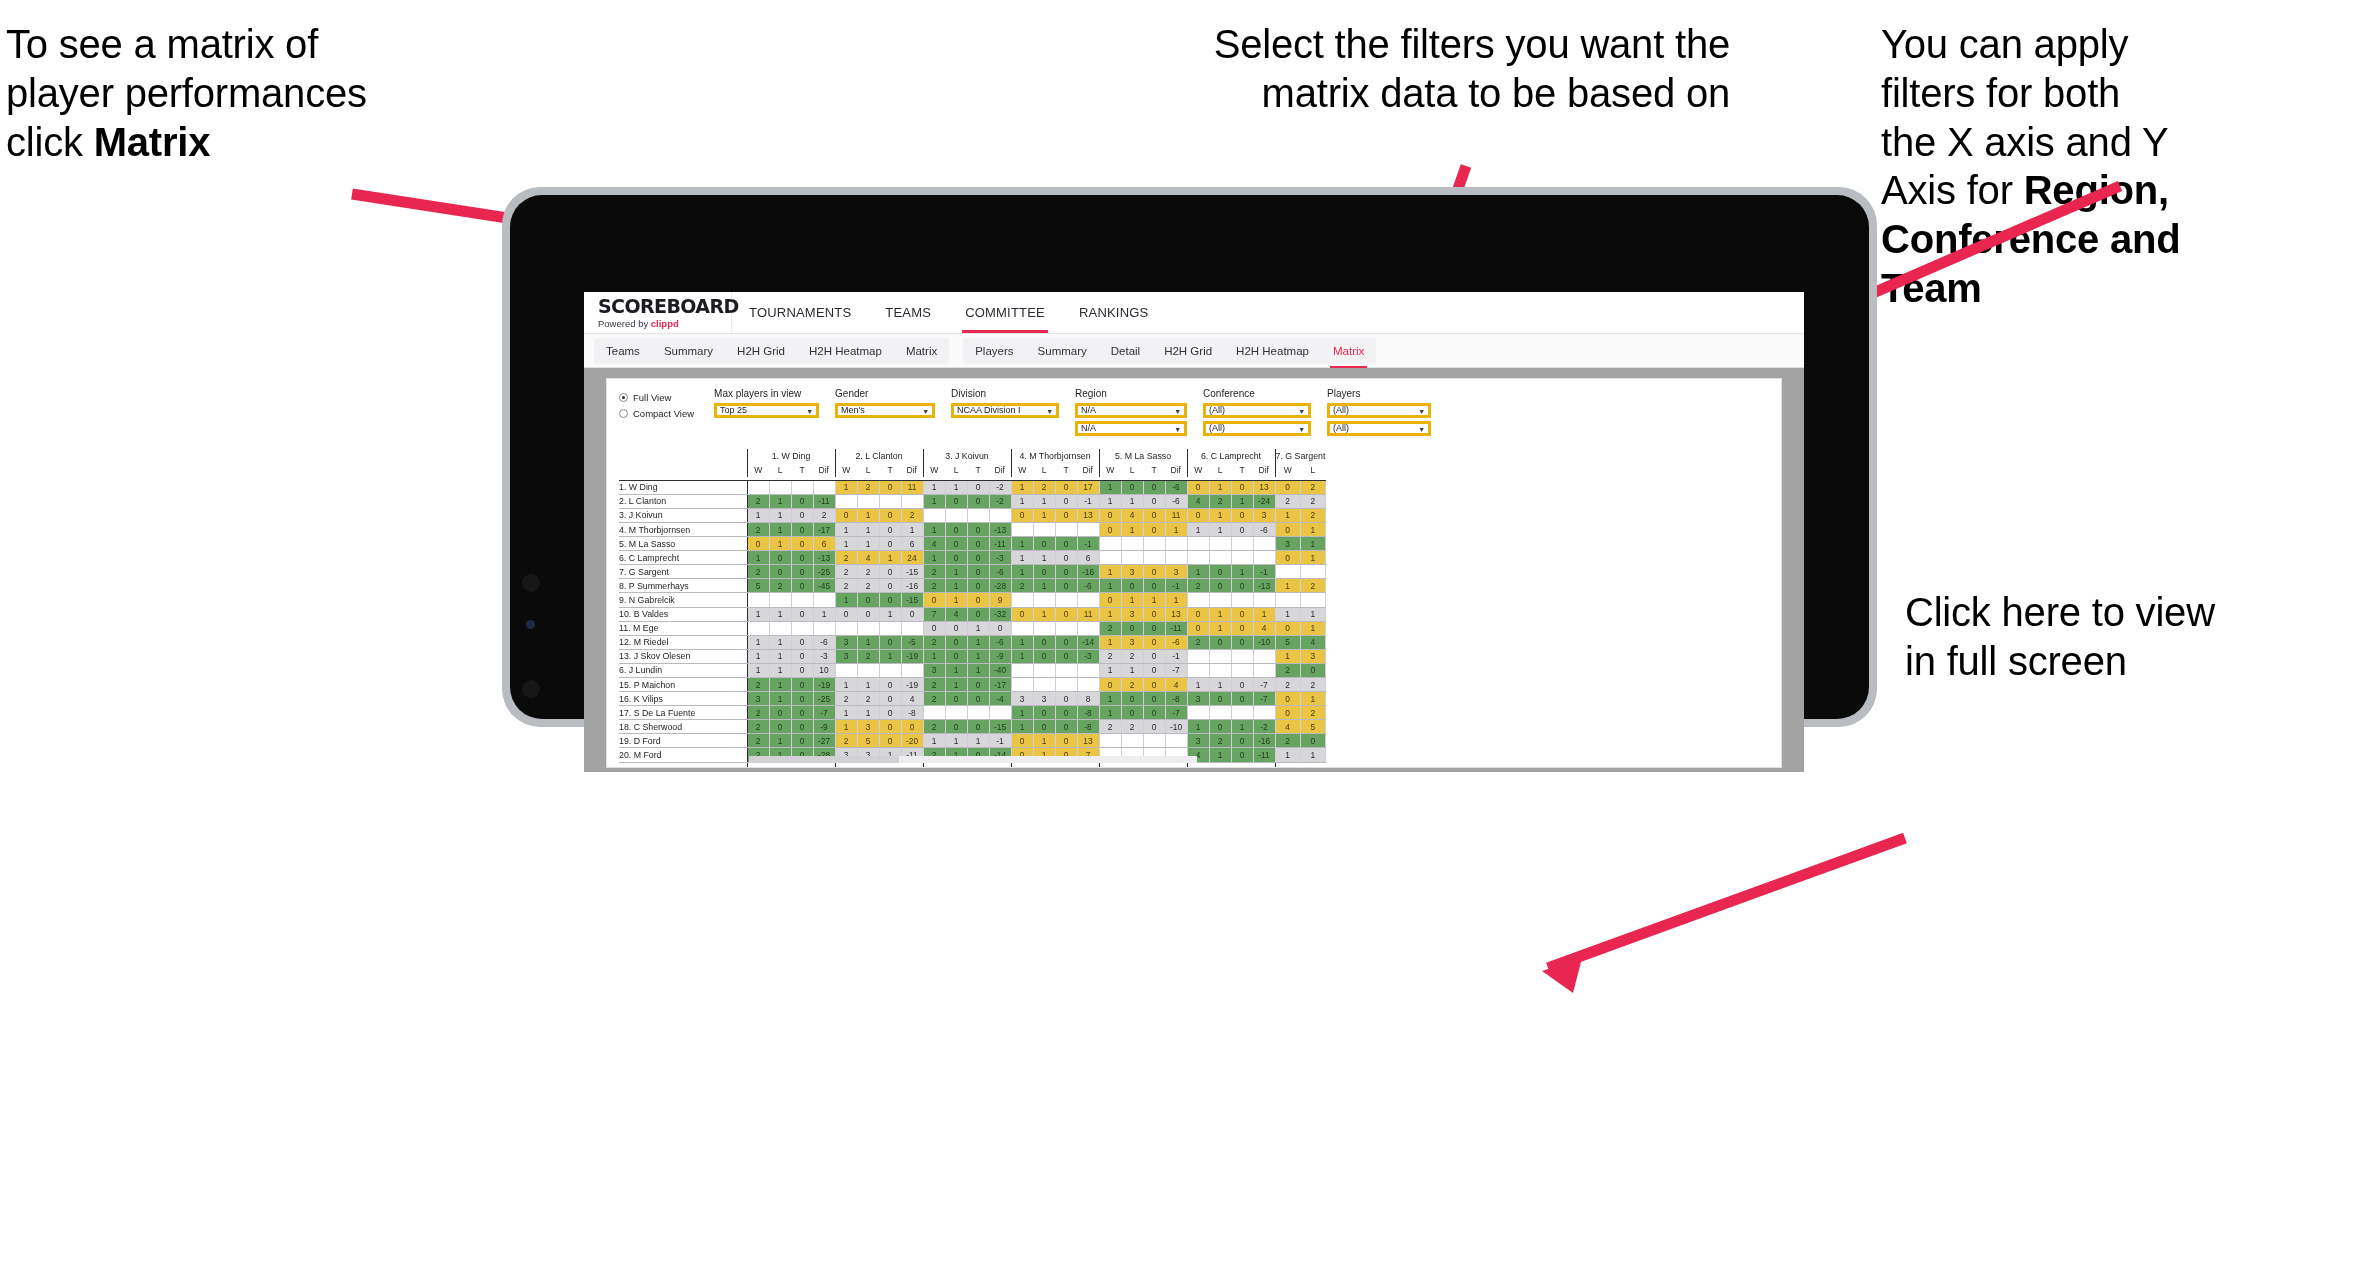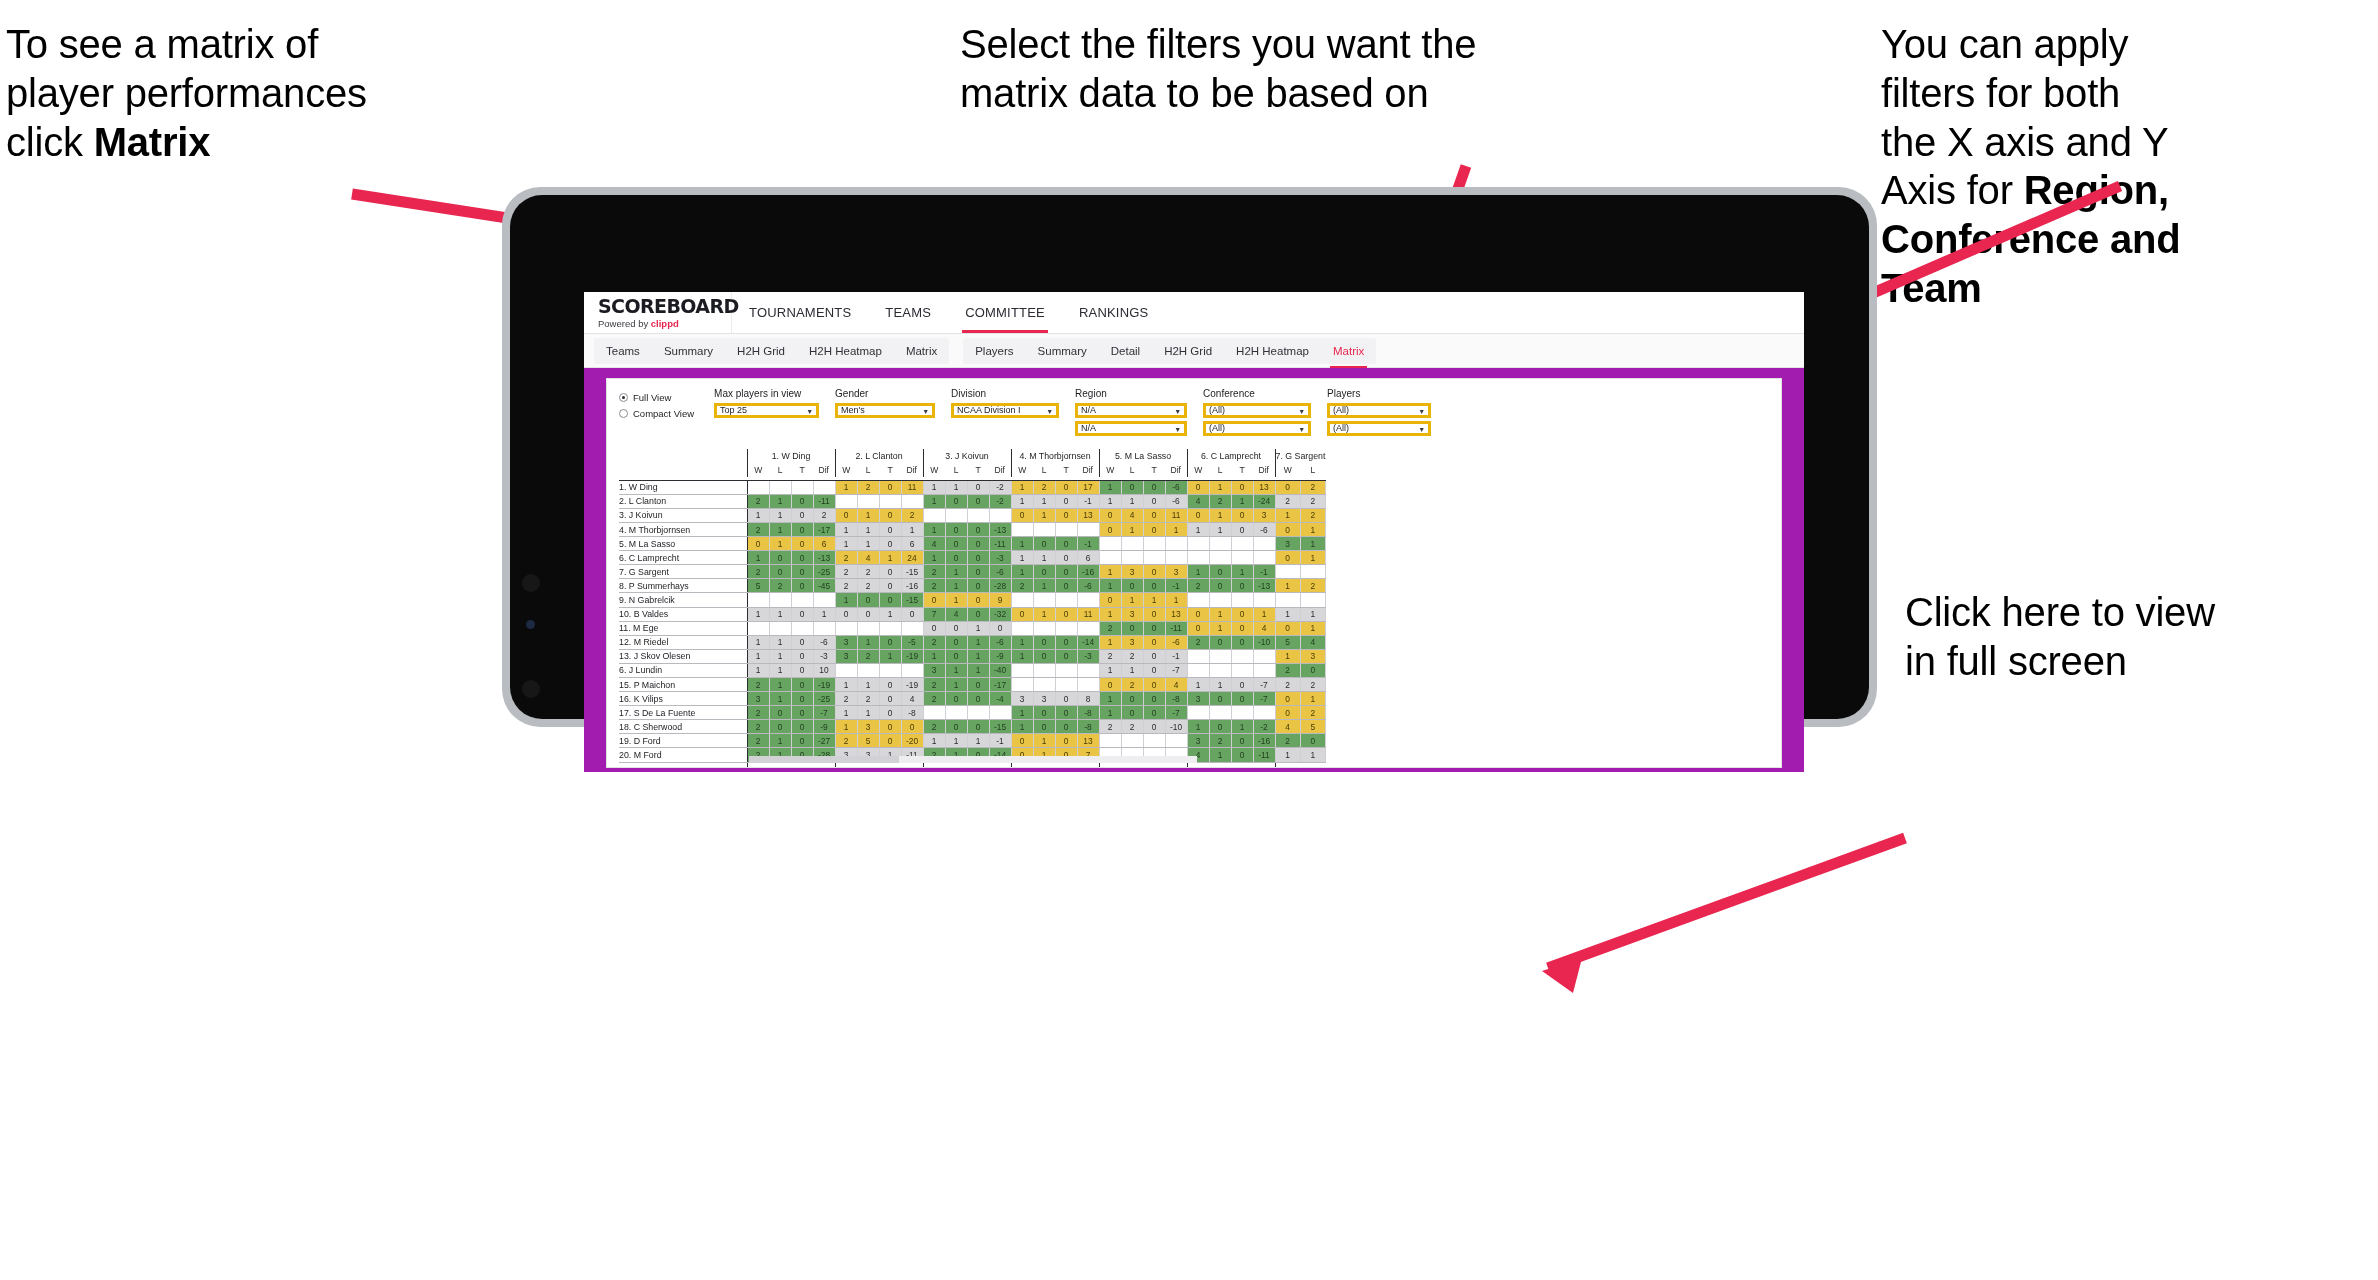--- a/index.html
+++ b/index.html
@@ -15,21 +15,21 @@
   .callout {
     position: absolute;
     font-size: 40px;
     line-height: 1.22;
     color: #000;
     font-family: "Liberation Sans", sans-serif;
     letter-spacing: -0.2px;
   }
   .callout b { font-weight: bold; }
   #callout-matrix   { left: 6px;   top: 20px;  width: 530px; }
-  #callout-filters  { left: 960px; top: 20px;  width: 770px; text-align: left;}
+  #callout-filters  { left: 960px; top: 20px;  width: 770px; text-align: right;}
   #callout-axis     { left: 1881px;top: 20px;  width: 420px; }
   #callout-full     { left: 1905px;top: 588px; width: 470px; }
 
   .arrow { position: absolute; pointer-events:none; }
 
   
   #tablet {
     position: absolute; left: 502px; top: 187px;
     width: 1375px; height: 540px;
   }
@@ -95,21 +95,21 @@
   }
   .sub-item.active { color:#e8264f; }
   .sub-item.active::after {
     content:""; position:absolute; left:9px; right:9px; bottom:-4px;
     height:2px; background:#e8264f;
   }
   .subgap { width:14px; }
 
   
   #viz-wrap {
-    background:#a21caf;
+    background:#a3a3a3;
     height: 404px; position:relative; padding: 10px 22px 4px 22px;
   }
   #viz {
     background:#ffffff; height: 100%;
     border:1px solid #e1e1e4;
     padding: 9px 12px 0 12px;
     position:relative;
     display:flex; flex-direction:column;
   }
 

